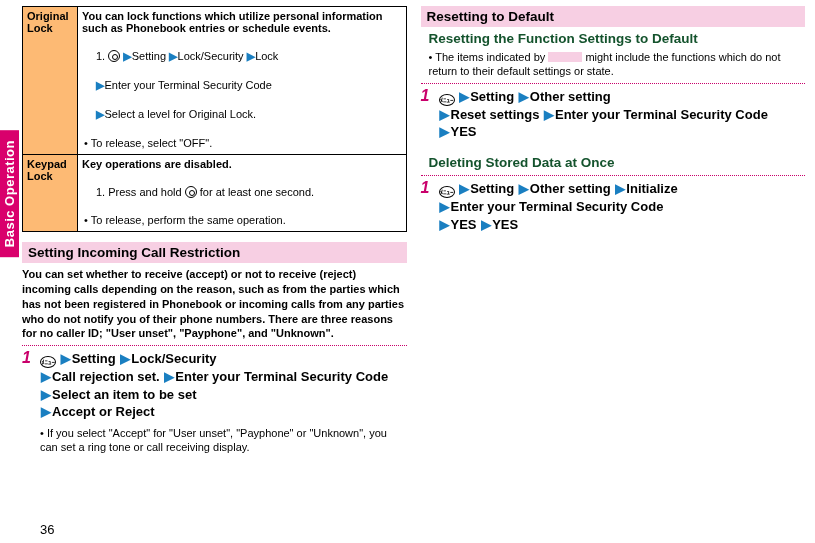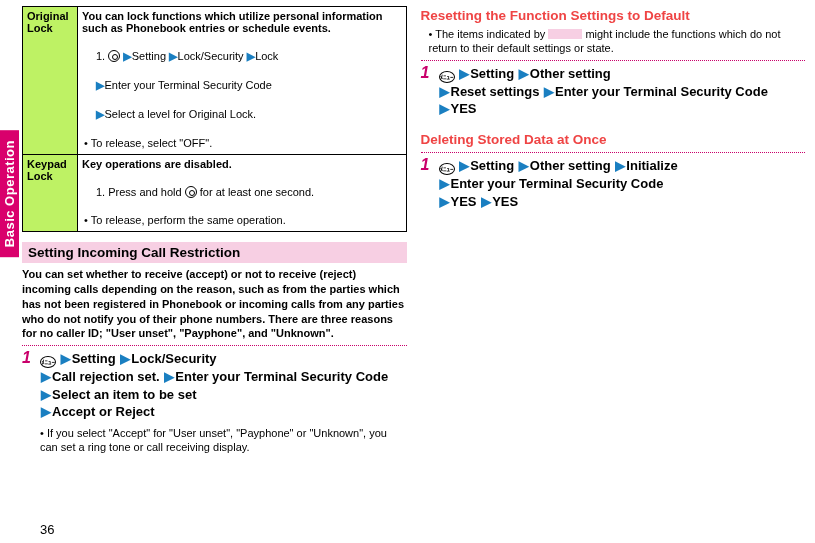--- a/index.html
+++ b/index.html
@@ -49,43 +49,43 @@
     font-size: 11px;
   }
   table.lock-table td {
     border: 1px solid #000;
     vertical-align: top;
     padding: 3px 4px 5px 4px;
   }
   table.lock-table td.left {
     width: 55px;
     font-weight: bold;
-    background: #bef264;
+    background: #fdba74;
   }
   table.lock-table .desc-bold {
     font-weight: bold;
   }
   .steps { margin: 3px 0 0 0; padding-left: 14px; }
   .steps .line { margin: 16px 0; }
   .bullet-line { margin: 2px 0 0 2px; }
   .bullet-line::before { content: "• "; }
   
   .sec-heading {
     background: #f7cfe3;
     font-weight: bold;
     font-size: 13.5px;
     padding: 3px 6px;
     margin: 10px 0 4px 0;
     color: #000;
   }
   .sub-heading {
-    color: #ef4444;
+    color: #14532d;
     font-weight: bold;
     font-size: 13.5px;
-    margin: 2px 0 3px 0;
+    margin: 2px 0 3px 8px;
     line-height: 1.2;
   }
   .body-text {
     font-size: 11px;
     font-weight: bold;
     line-height: 1.35;
     margin: 0 0 3px 0;
   }
   .indent-bullets { margin-left: 8px; font-size: 11px; line-height: 1.3;}
   .indent-bullets .note::before{ content:"• ";}
@@ -234,20 +234,21 @@
           <span class="sep">▶</span><span>Call rejection set.</span>
           <span class="sep">▶</span><span>Enter your Terminal Security Code</span>
           <span class="sep">▶</span><span>Select an item to be set</span><br>
           <span class="sep">▶</span><span>Accept or Reject</span>
           <div class="step-sub">If you select "Accept" for "User unset", "Payphone" or "Unknown", you can set a ring tone or call receiving display.</div>
         </div>
       </div>
     </div>
 
     <div class="col">
+      <div class="sec-heading" style="margin-top:0">Resetting to Default</div>
       <div class="sub-heading">Resetting the Function Settings to Default</div>
       <div class="indent-bullets">
         <div class="note">
           <span>The items indicated by </span><span class="pink-box"></span><span> might include the functions which do not return to their default settings or state.</span>
         </div>
       </div>
       <hr class="dotted">
 
       <div class="step">
         <div class="num">1</div>

